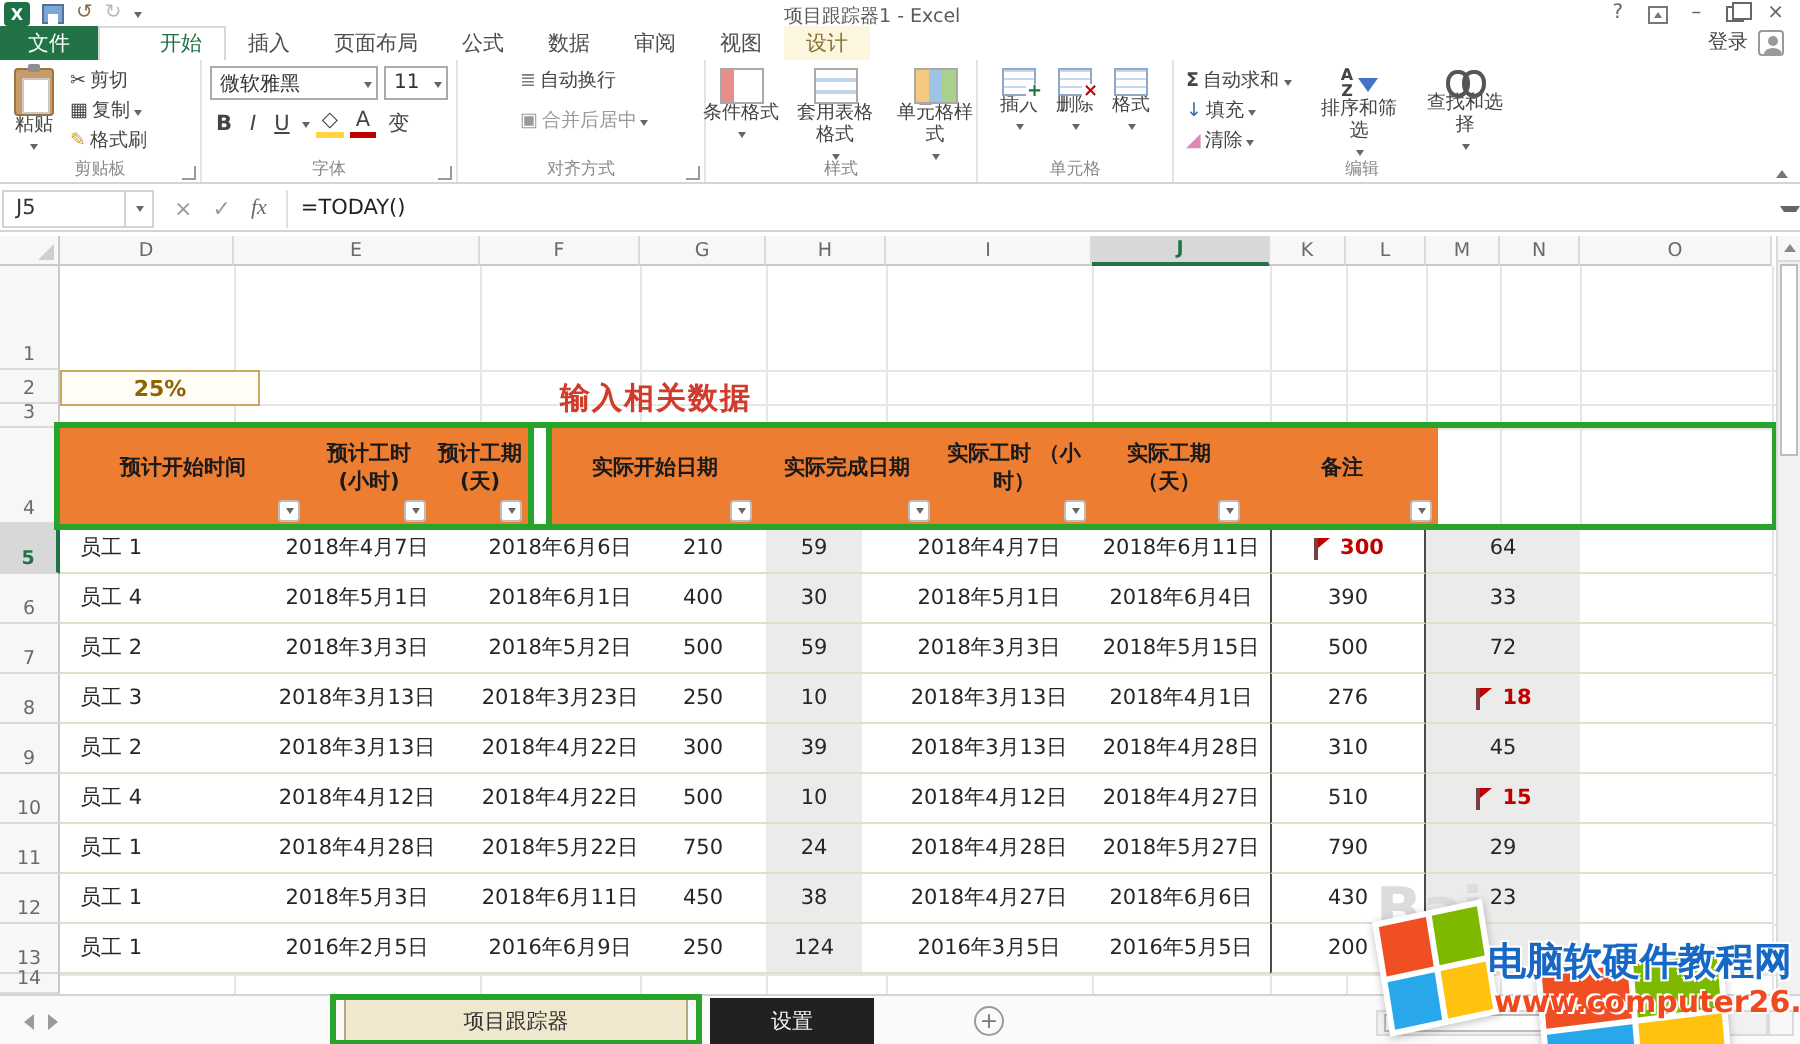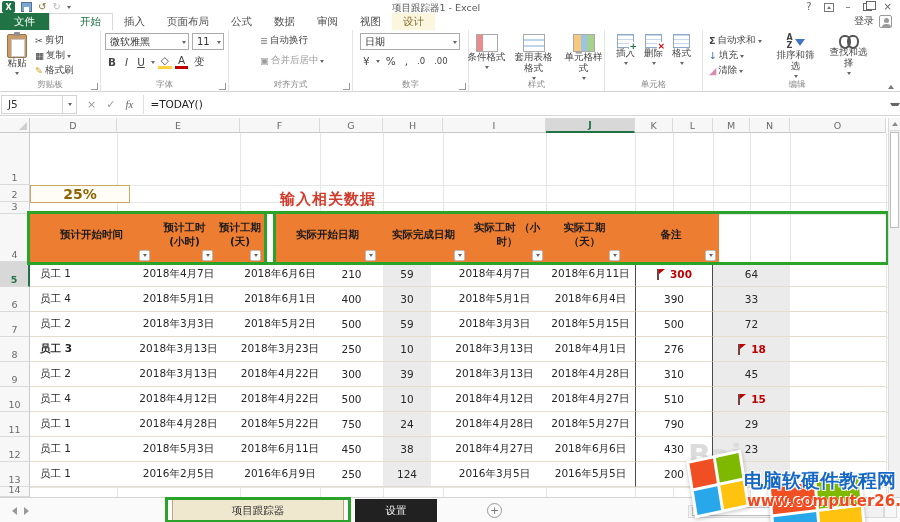--- a/index.html
+++ b/index.html
@@ -99,21 +99,21 @@
                    border-left:8px solid transparent; border-bottom:8px solid #CFCFCF; }
   #row-headers { position:absolute; left:0; top:15px; width:30px; }
   .rowhdr { width:30px; border-right:1px solid #C9C9C9; border-bottom:1px solid #DADADA; background:#F7F7F7;
             font-size:9.5px; color:#6a6a6a; display:flex; align-items:flex-end; justify-content:center; padding-bottom:1px; }
   .rowhdr.sel { background:#D8D8D8; color:#217346; font-weight:bold; border-right:2px solid #217346; }
   .vline { position:absolute; top:15px; height:364px; width:1px; background:#E6E6E6; }
   .hline { position:absolute; left:30px; width:858px; height:1px; background:#E6E6E6; }
 
   #pct-cell { position:absolute; left:30px; top:67px; width:100px; height:18px; background:#FFFDF6;
               border:1px solid #C9A961; display:flex; align-items:center; justify-content:center;
-              font-size:14px; font-weight:bold; color:#8F6400; }
+              font-size:11px; font-weight:bold; color:#8F6400; }
   #banner { position:absolute; left:248px; top:70px; width:160px; height:22px; display:flex; align-items:center;
             justify-content:center; font-size:15px; font-weight:bold; color:#D03B2B; letter-spacing:1px; }
 
   #table-header { position:absolute; left:30px; top:96px; height:48px; display:flex; }
   .thcell { position:relative; background:#ED7D31; display:flex; align-items:center; justify-content:center;
             font-size:10.5px; font-weight:bold; color:#1a1a1a; text-align:center; line-height:1.3; padding:2px 3px 8px 3px; }
   .thcell.left { justify-content:flex-start; text-align:left; padding-left:8px; }
   .thcell.gap { background:#fff; border-left:3px solid #29A329; border-right:3px solid #29A329; }
   .filterbtn { position:absolute; bottom:1px; right:3px; width:11px; height:11px; background:#fff;
                border:1px solid #BDBDBD; border-radius:2px; display:flex; align-items:center; justify-content:center; }
@@ -285,36 +285,20 @@
         <div class="rbtn-sm" style="margin-left:4px; color:#9a9a9a">
           <span>▣</span>
           <span>合并后居中</span>
             <span class="tri-sm"></span>
         </div>
       </div>
       <div class="rg-label">对齐方式</div>
       <span class="dlg"></span>
     </div>
 
-    <div class="rgroup" style="width:116px">
-      <div class="combo" style="width:100px; margin-left:3px">
-        <span>日期</span>
-          <span class="tri-sm"></span>
-      </div>
-      <div class="rrow" style="margin-top:5px; padding-left:3px">
-        <span class="glyphbtn">¥</span>
-        <span class="tri-sm"></span>
-        <span class="glyphbtn">%</span>
-        <span class="glyphbtn">,</span>
-        <span class="glyphbtn" style="font-size:8.5px">.0</span>
-        <span class="glyphbtn" style="font-size:8.5px">.00</span>
-      </div>
-      <div class="rg-label">数字</div>
-      <span class="dlg"></span>
-    </div>
 
     <div class="rgroup" style="width:136px">
       <div class="rrow" style="align-items:flex-start; justify-content:center">
         <div class="rbtn-lg">
           <span class="styleic cf"></span>
           <span style="width:38px">条件格式</span>
             <span class="tri-sm"></span>
         </div>
         <div class="rbtn-lg">
           <span class="styleic ft"></span>
@@ -559,21 +543,21 @@
           <div class="tcell num" style="width: 63px;">500</div>
           <div class="tcell num gray" style="width: 48px;">59</div>
           <div class="tcell gapcell" style="width: 12px;"></div>
           <div class="tcell date" style="width: 103px;">2018年3月3日</div>
           <div class="tcell date" style="width: 89px;">2018年5月15日</div>
           <div class="tcell hours" style="width: 78px;">500</div>
           <div class="tcell days gray" style="width: 77px;">72</div>
           <div class="tcell note" style="width: 96px;"></div>
         </div>
         <div class="trow">
-          <div class="tcell owner" style="width: 87px; font-weight: bold;">员工 3</div>
+          <div class="tcell owner" style="width: 87px;">员工 3</div>
           <div class="tcell date" style="width: 123px;">2018年3月13日</div>
           <div class="tcell date" style="width: 80px;">2018年3月23日</div>
           <div class="tcell num" style="width: 63px;">250</div>
           <div class="tcell num gray" style="width: 48px;">10</div>
           <div class="tcell gapcell" style="width: 12px;"></div>
           <div class="tcell date" style="width: 103px;">2018年3月13日</div>
           <div class="tcell date" style="width: 89px;">2018年4月1日</div>
           <div class="tcell hours" style="width: 78px;">276</div>
           <div class="tcell days gray" style="width: 77px;">
             <div class="flag"></div>

